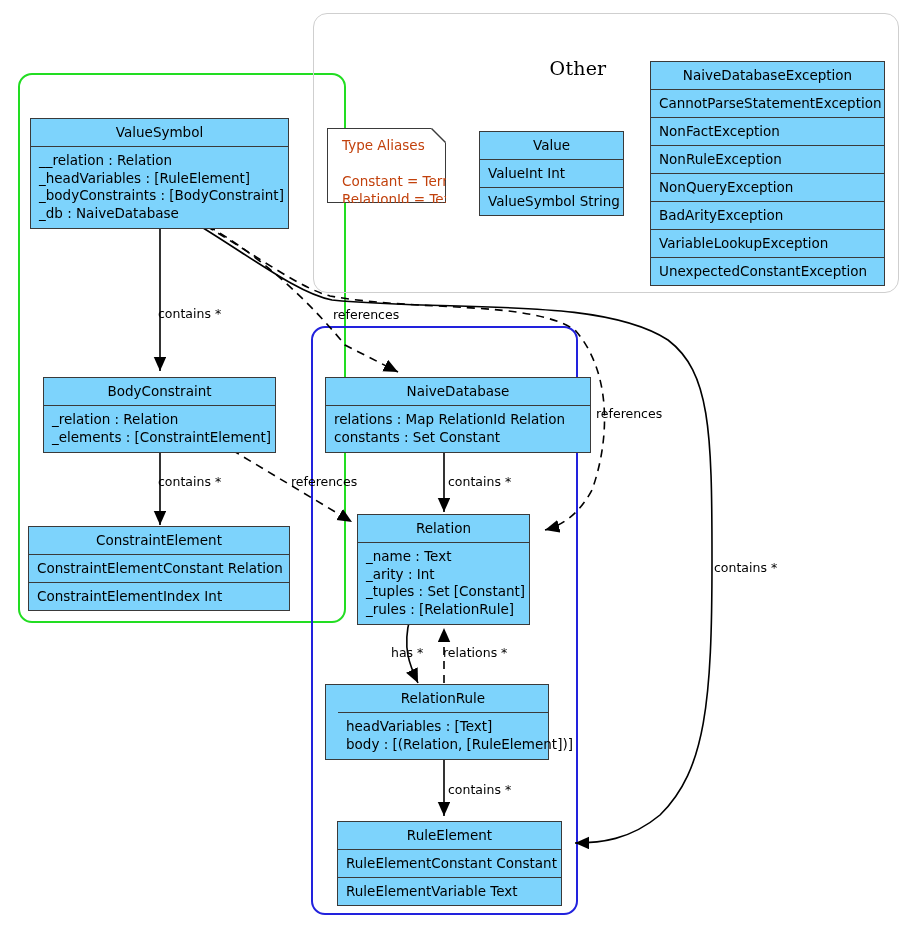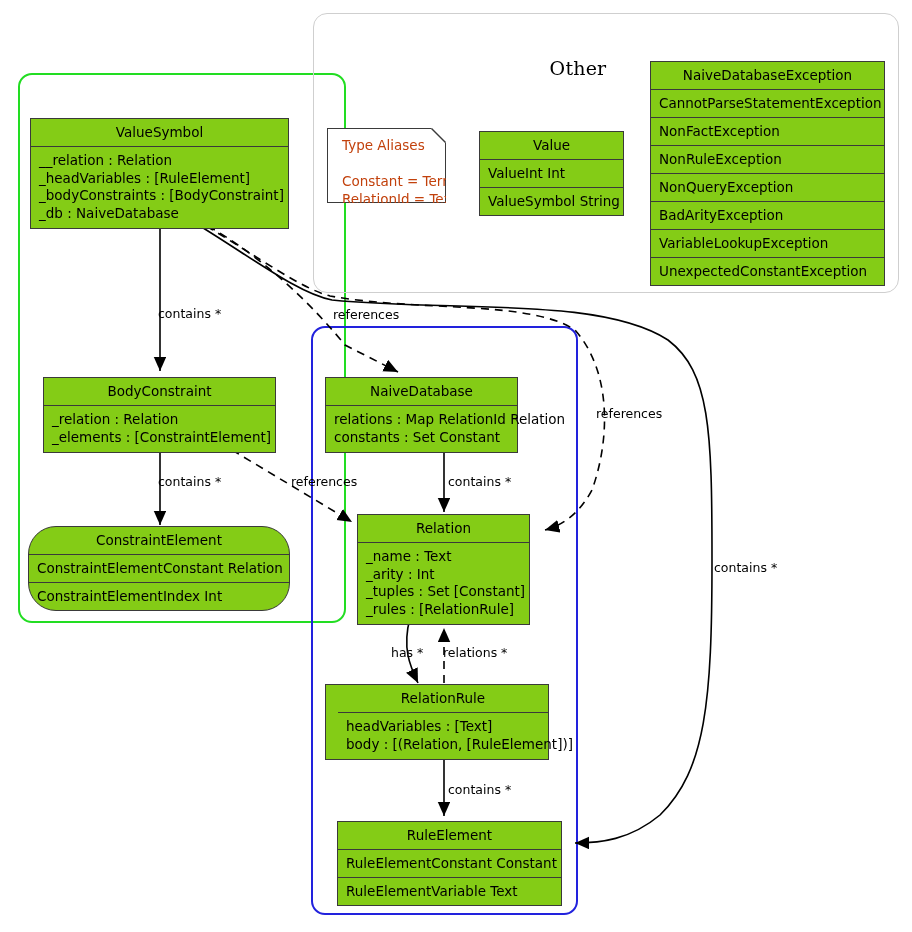--- a/index.html
+++ b/index.html
@@ -48,21 +48,21 @@
     left: 311px; top: 326px; width: 267px; height: 589px;
     border: 2px solid #2222dd;
   }
   #pkg-other > .pkg-title { left: -28px; }
   #pkg-core-types > .pkg-title { top: 8px; font-family: Liberation Mono, monospace; }
 
   
   .cls {
     position: absolute;
     border: 1.6px solid #3a3a3a;
-    background: #84cc16;
+    background: #7dd3fc;
     box-sizing: border-box;
     z-index: 5;
   }
   .cls .hdr {
     text-align: center;
     font-size: 13.5px;
     color: #000;
     padding: 5px 6px 5px 6px;
     border-bottom: 1.6px solid #3a3a3a;
     line-height: 17px;
@@ -225,27 +225,27 @@
 _bodyConstraints : [BodyConstraint]
 _db : NaiveDatabase</div>
   </div>
 
   <div class="cls" style="left:43px; top:377px; width:233px;">
     <div class="hdr">BodyConstraint</div>
     <div class="attrs">_relation : Relation
 _elements : [ConstraintElement]</div>
   </div>
 
-  <div class="cls" style="left:28px; top:526px; width:262px;border-radius:28px;">
+  <div class="cls" style="left:28px; top:526px; width:262px;">
     <div class="hdr">ConstraintElement</div>
     <div class="row">ConstraintElementConstant Relation</div>
     <div class="row last">ConstraintElementIndex Int</div>
   </div>
 
-  <div class="cls" style="left:325px; top:377px; width:193px;">
+  <div class="cls" style="left:325px; top:377px; width:266px;">
     <div class="hdr">NaiveDatabase</div>
     <div class="attrs">relations : Map RelationId Relation
 constants : Set Constant</div>
   </div>
 
   <div class="cls" style="left:357px; top:514px; width:173px;">
     <div class="hdr">Relation</div>
     <div class="attrs">_name : Text
 _arity : Int
 _tuples : Set [Constant]

